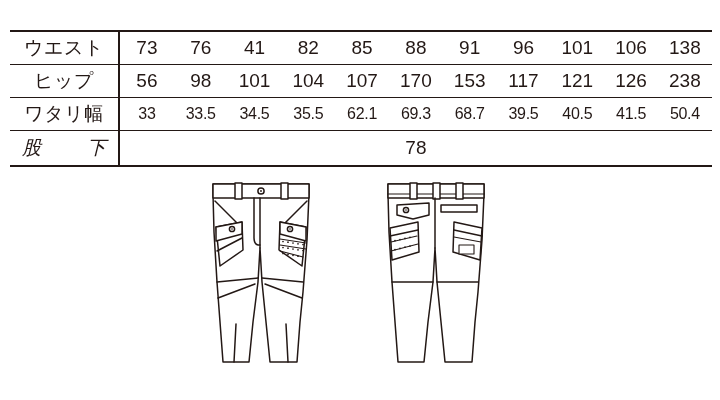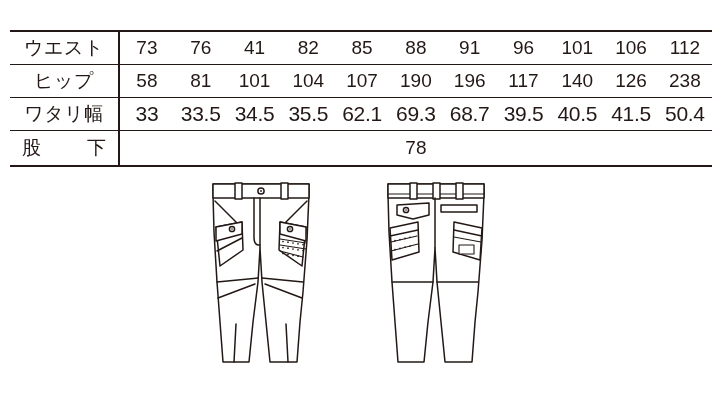--- a/index.html
+++ b/index.html
@@ -55,27 +55,28 @@
     letter-spacing: 0.5px;
   }
   td.row-label.spaced {
     letter-spacing: 0;
   }
   td.row-label .lbl-spread {
     display: inline-block;
     width: 84px;
     text-align: justify;
     text-align-last: justify;
+    font-style: italic;
   }
   td.val {
     width: 53.8px;
     font-size: 19px;
   }
   td.val.small {
-    font-size: 21px;
+    font-size: 16px;
     letter-spacing: -0.3px;
     text-align: center;
   }
   td.val-span {
     font-size: 19px;
   }
 
   
   #illustrations {
     position: absolute;
@@ -104,34 +105,34 @@
         <td class="val">73</td>
         <td class="val">76</td>
         <td class="val">41</td>
         <td class="val">82</td>
         <td class="val">85</td>
         <td class="val">88</td>
         <td class="val">91</td>
         <td class="val">96</td>
         <td class="val">101</td>
         <td class="val">106</td>
-        <td class="val">112</td>
+        <td class="val">138</td>
       </tr>
 
       <tr>
         <td class="row-label">ヒップ</td>
-        <td class="val">58</td>
-        <td class="val">81</td>
+        <td class="val">56</td>
+        <td class="val">98</td>
         <td class="val">101</td>
         <td class="val">104</td>
         <td class="val">107</td>
-        <td class="val">190</td>
-        <td class="val">196</td>
+        <td class="val">170</td>
+        <td class="val">153</td>
         <td class="val">117</td>
-        <td class="val">140</td>
+        <td class="val">121</td>
         <td class="val">126</td>
         <td class="val">238</td>
       </tr>
 
       <tr>
         <td class="row-label">ワタリ幅</td>
         <td class="val small">33</td>
         <td class="val small">33.5</td>
         <td class="val small">34.5</td>
         <td class="val small">35.5</td>

